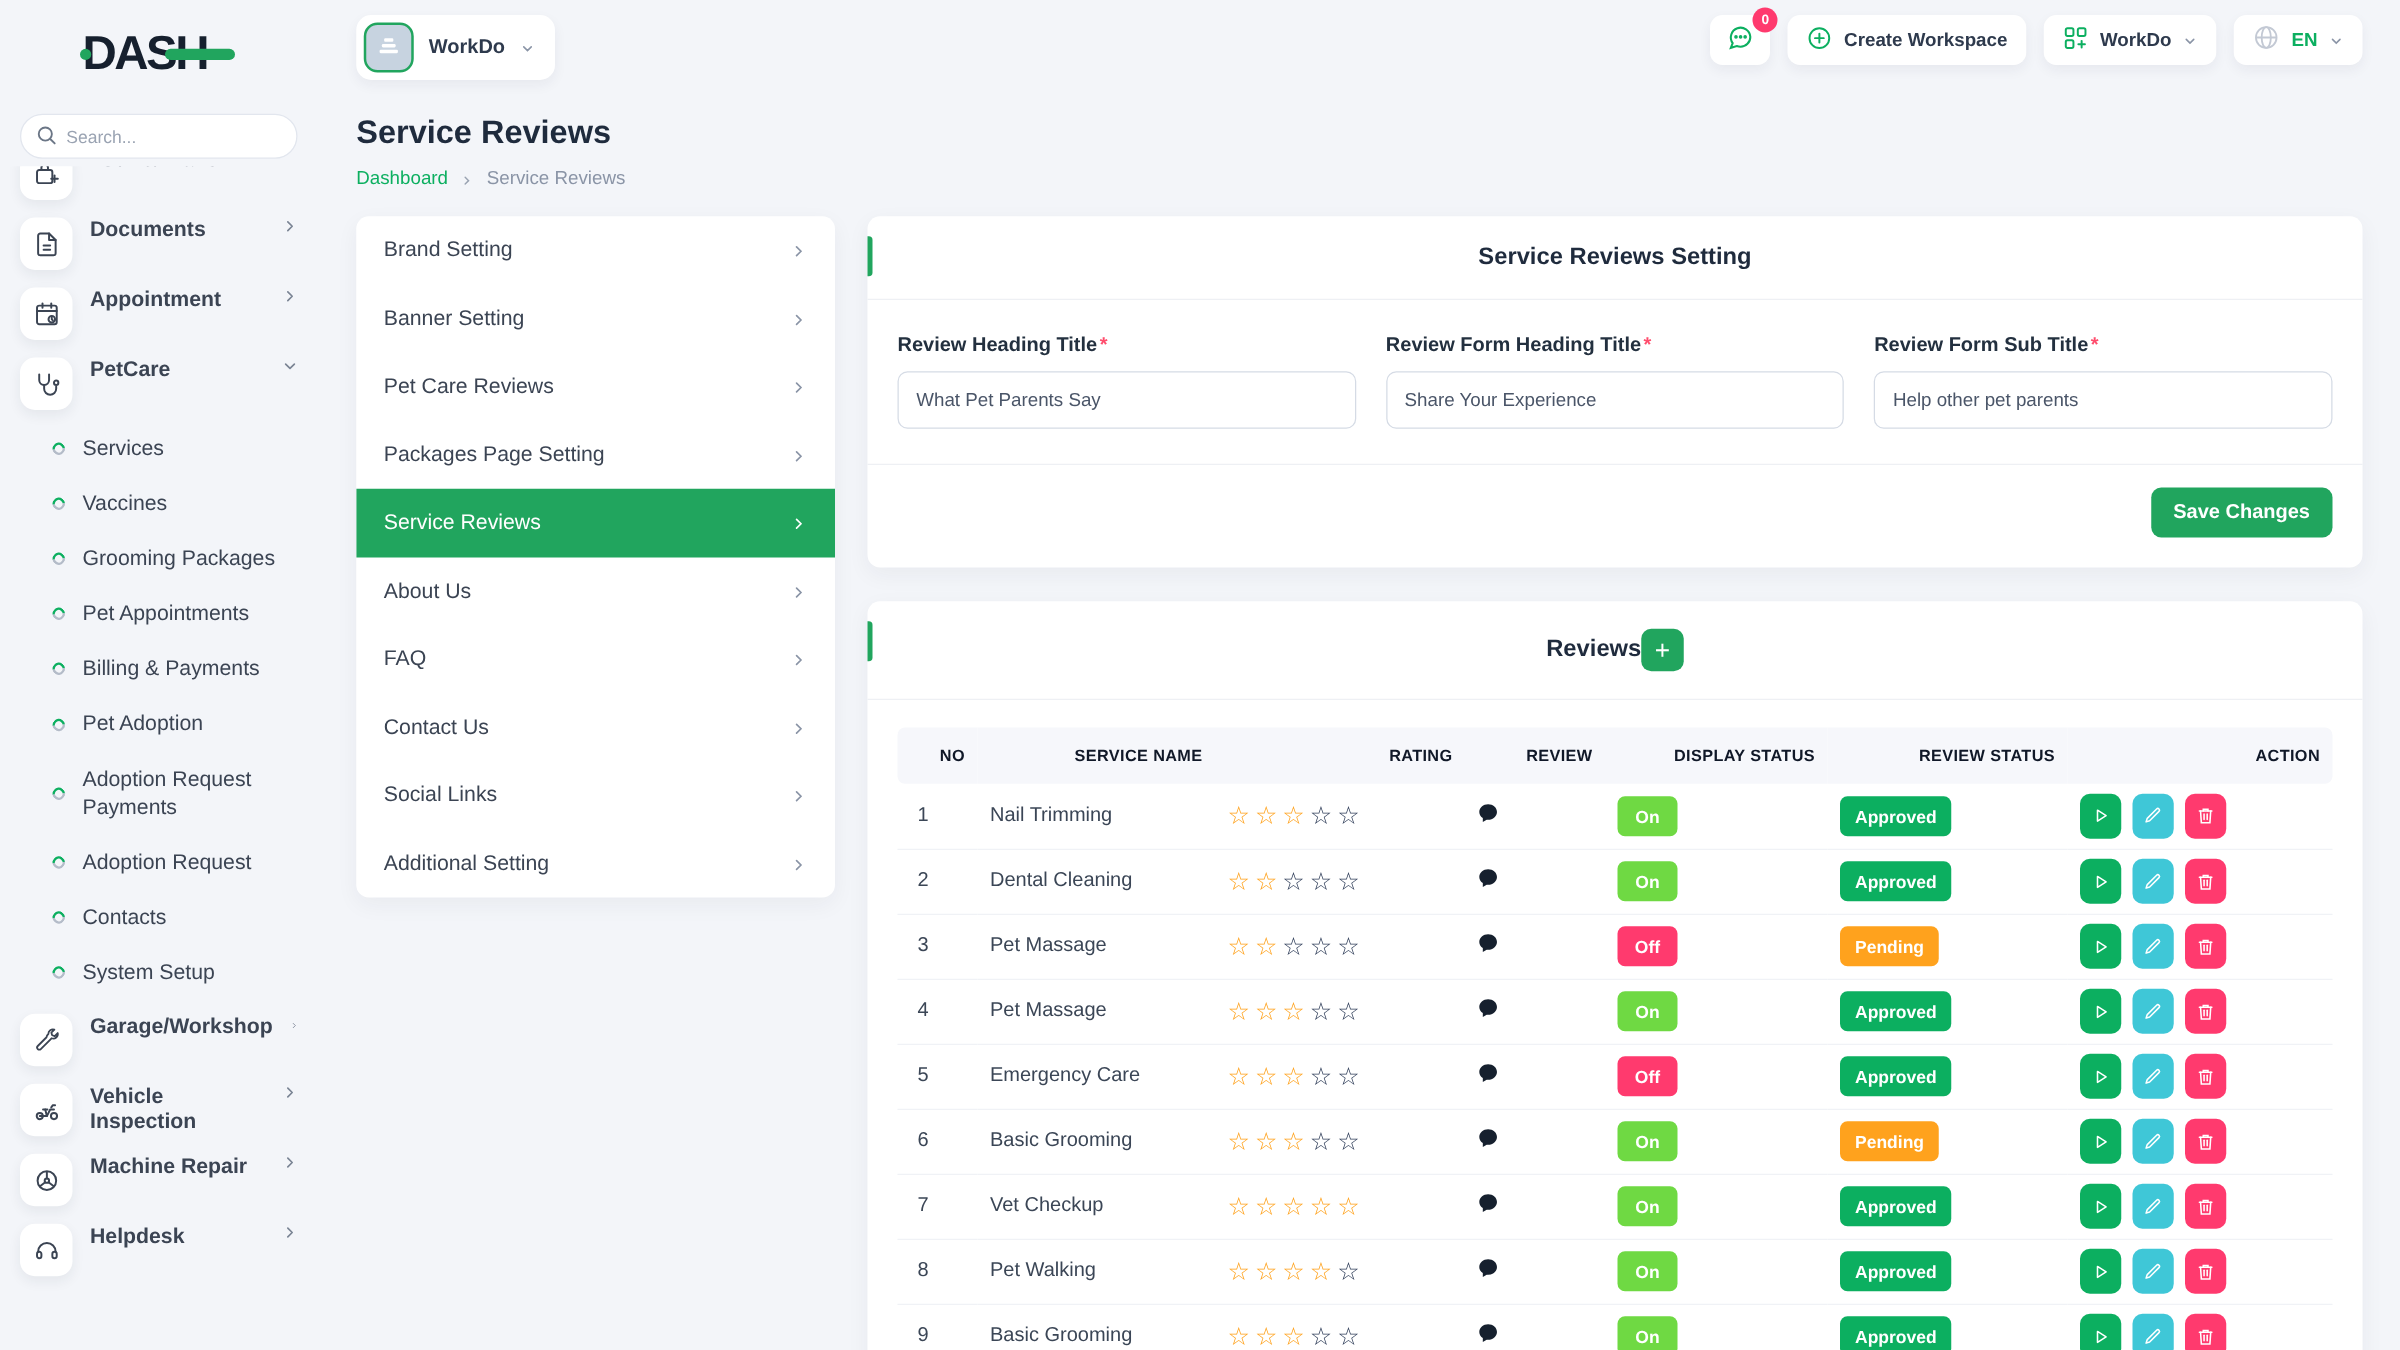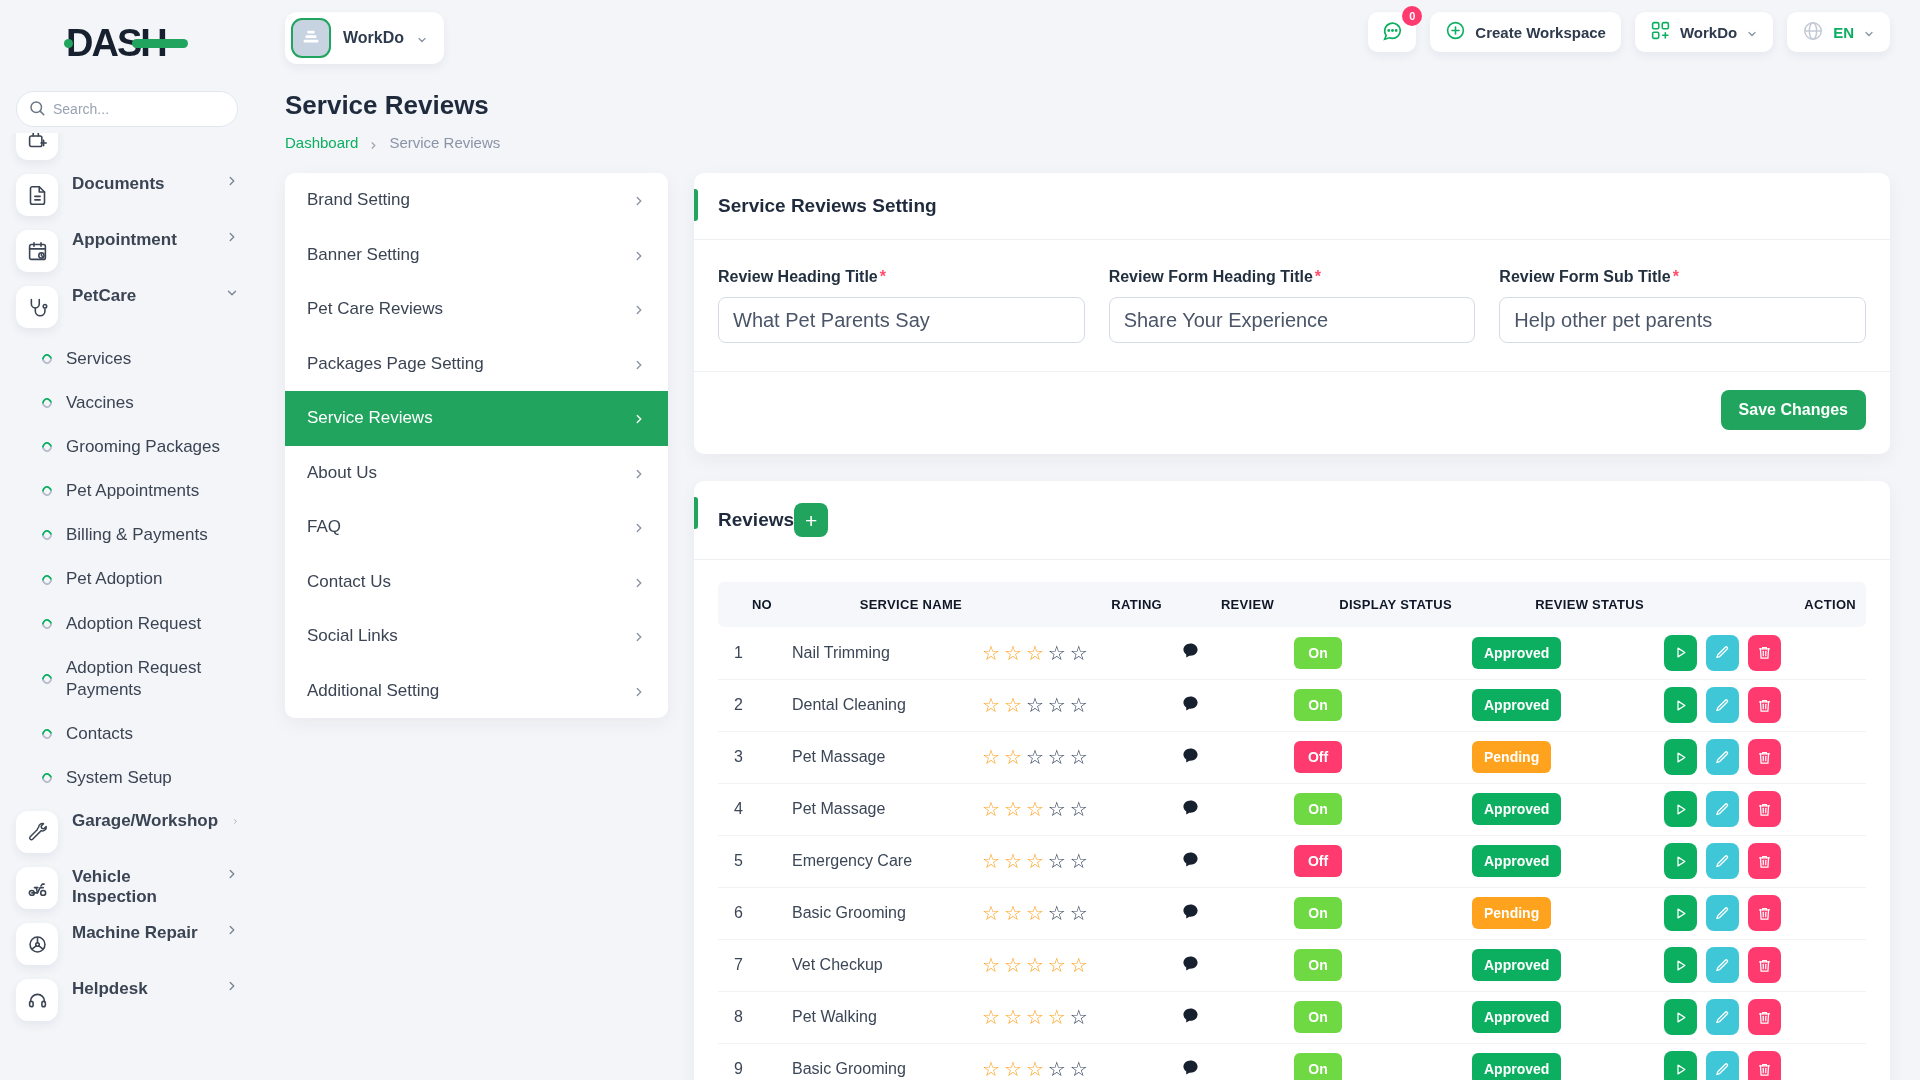--- a/index.html
+++ b/index.html
@@ -51,27 +51,27 @@
   .card { background:#fff; border-radius:10px; box-shadow:0 6px 18px rgba(30,40,60,.05); }
 
   
   .settings-menu { width:383px; flex-shrink:0; overflow:hidden; padding:0; }
   .sm-item { height:54.5px; display:flex; align-items:center; justify-content:space-between; padding:0 22px; font-size:17px; font-weight:500; color:#3b4453; cursor:pointer; }
   .sm-item .side-chev { color:#8a94a6; }
   .sm-item.active { background:#21a55e; color:#fff; }
   .sm-item.active .side-chev { color:#fff; }
 
   .right-col { flex:1; display:flex; flex-direction:column; gap:27px; }
-  .card-head { position:relative; padding:22px 24px; border-bottom:1px solid #eef0f4; display:flex; align-items:center; justify-content:flex-start; }
+  .card-head { position:relative; padding:22px 24px; border-bottom:1px solid #eef0f4; display:flex; align-items:center; justify-content:center; }
   .card-head:before { content:""; position:absolute; left:0; top:16px; width:4px; height:32px; background:#21a55e; border-radius:0 3px 3px 0; }
   .card-title { font-size:19px; font-weight:700; color:#1f2b3d; }
   .fields { display:grid; grid-template-columns:1fr 1fr 1fr; gap:24px; padding:28px 24px; }
   .f-label { font-size:16px; font-weight:600; color:#23303f; }
   .req { color:#ff4d6d; margin-left:2px; }
-  .f-input { margin-top:11px; width:100%; height:46px; border:1px solid #d5dbe5; border-radius:8px; padding:0 14px; font-size:20px; color:#4a5568; font-family:inherit; outline:none; background:#fff; }
+  .f-input { margin-top:11px; width:100%; height:46px; border:1px solid #d5dbe5; border-radius:8px; padding:0 14px; font-size:15px; color:#4a5568; font-family:inherit; outline:none; background:#fff; }
   .card-foot { border-top:1px solid #eef0f4; padding:18px 24px 24px; display:flex; justify-content:flex-end; }
   .save-btn { background:#21a55e; color:#fff; border:none; border-radius:8px; height:40px; padding:0 18px; font-size:16px; font-weight:600; font-family:inherit; cursor:pointer; }
   .plus-btn { width:34px; height:34px; background:#21a55e; color:#fff; border:none; border-radius:8px; font-size:21px; line-height:1; cursor:pointer; display:flex; align-items:center; justify-content:center; font-family:inherit; }
 
   
   .reviews-card { min-height:620px; }
   .table-wrap { padding:22px 24px 0; }
   table { width:100%; border-collapse:collapse; }
   th { background:#F6F7FB; font-size:13px; font-weight:700; color:#101828; text-transform:uppercase; letter-spacing:.3px; text-align:right; padding:15px 10px; white-space:nowrap; }
   th:first-child { padding-left:16px; border-radius:6px 0 0 6px; }
@@ -205,26 +205,26 @@
     <span class="sub-label">Billing &amp; Payments</span>
   </div>
 
   <div class="sub-item">
     <span class="sub-bullet"></span>
     <span class="sub-label">Pet Adoption</span>
   </div>
 
   <div class="sub-item">
     <span class="sub-bullet"></span>
+    <span class="sub-label">Adoption Request Payments</span>
+  </div>
+
+  <div class="sub-item">
+    <span class="sub-bullet"></span>
     <span class="sub-label">Adoption Request</span>
-  </div>
-
-  <div class="sub-item">
-    <span class="sub-bullet"></span>
-    <span class="sub-label">Adoption Request Payments</span>
   </div>
 
   <div class="sub-item">
     <span class="sub-bullet"></span>
     <span class="sub-label">Contacts</span>
   </div>
 
   <div class="sub-item">
     <span class="sub-bullet"></span>
     <span class="sub-label">System Setup</span>

